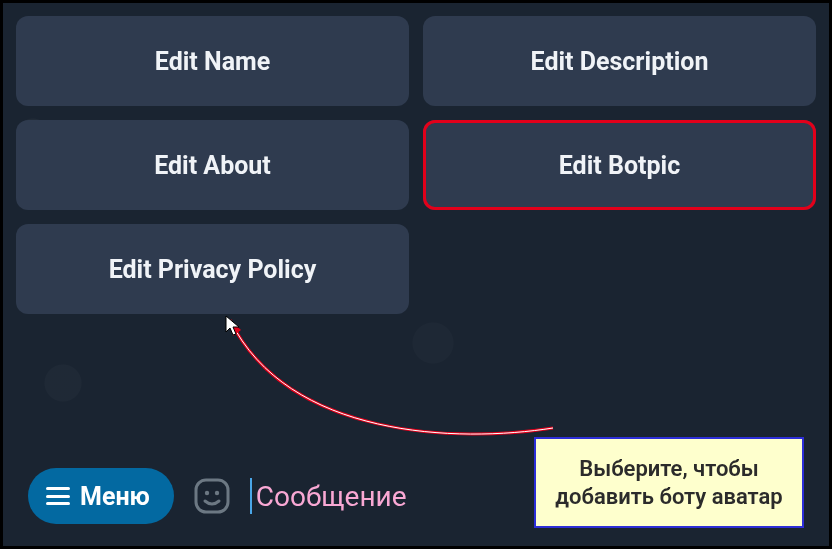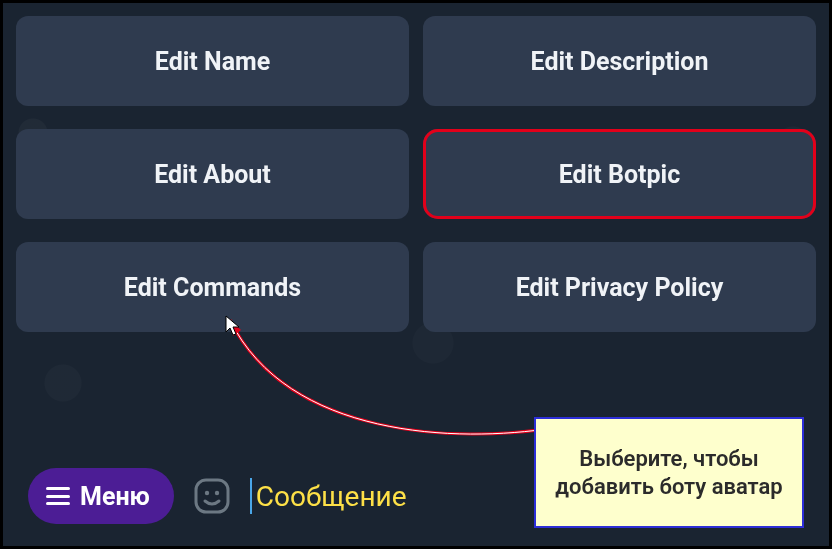--- a/index.html
+++ b/index.html
@@ -8,49 +8,48 @@
     background: #1a2431;
     font-family: -apple-system, BlinkMacSystemFont, "Segoe UI", Roboto, Arial, sans-serif;
     position: relative;
     border: 3px solid #000;
   }
   .buttons-area {
     position: absolute;
     top: 13px; left: 13px; right: 13px;
     display: grid;
     grid-template-columns: 1fr 1fr;
-    gap: 23px 14px;
+    gap: 14px 14px;
   }
   .kb-button {
     background: #2f3b4f;
     border-radius: 12px;
     height: 90px;
     display: flex;
     align-items: center;
     justify-content: center;
     color: #f0f3f7;
     font-size: 25px;
     font-weight: 700;
     cursor: pointer;
   }
   .kb-button.highlighted {
     outline: 3px solid #e2001a;
     outline-offset: -3px;
-    border-radius: 15px;
   }
   .input-bar {
     position: absolute;
     left: 25px; right: 25px; bottom: 20px;
     height: 60px;
     display: flex;
     align-items: center;
     gap: 18px;
   }
   .menu-pill {
-    background: #4c1d95;
+    background: #0369a1;
     color: #fff;
     border-radius: 34px;
     height: 56px;
     padding: 0 24px 0 18px;
     display: flex;
     align-items: center;
     gap: 10px;
     font-size: 25px;
     font-weight: 700;
     cursor: pointer;
@@ -74,30 +73,30 @@
     display: flex;
     align-items: center;
     height: 100%;
   }
   .caret {
     width: 2px; height: 36px;
     background: #4aa6e8;
     margin-right: 4px;
   }
   .placeholder {
-    color: #fde047;
+    color: #f9a8d4;
     font-size: 28px;
   }
   .callout {
     position: absolute;
     right: 25px; bottom: 18px;
     width: 270px;
     background: #feffcd;
     border: 2px solid #2d2ed7;
-    padding: 26px 14px;
+    padding: 16px 14px;
     color: #2b2b2b;
     font-size: 22px;
     font-weight: 600;
     text-align: center;
     line-height: 1.25;
   }
   .arrow-svg {
     position: absolute;
     left: 205px; top: 305px;
     width: 360px; height: 150px;
@@ -132,23 +131,20 @@
   <div class="kb-button">
       <span>Edit Description</span>
     </div>
   <div class="kb-button">
       <span>Edit About</span>
     </div>
   <div class="kb-button highlighted">
       <span>Edit Botpic</span>
     </div>
   <div class="kb-button">
-      <span>Edit Commands</span>
-    </div>
-  <div class="kb-button">
       <span>Edit Privacy Policy</span>
     </div>
 </div>
 
 <svg class="arrow-svg" viewBox="0 0 360 150">
   <path d="M 22 12 C 80 130, 250 135, 345 120" stroke="#e2001a" stroke-width="3" fill="none"></path>
   <path d="M 22 12 C 80 130, 250 135, 345 120" stroke="#ffffff" stroke-width="1" fill="none"></path>
   <polygon points="22,12 33,22 25,28" fill="#e2001a"></polygon>
 </svg>
 

